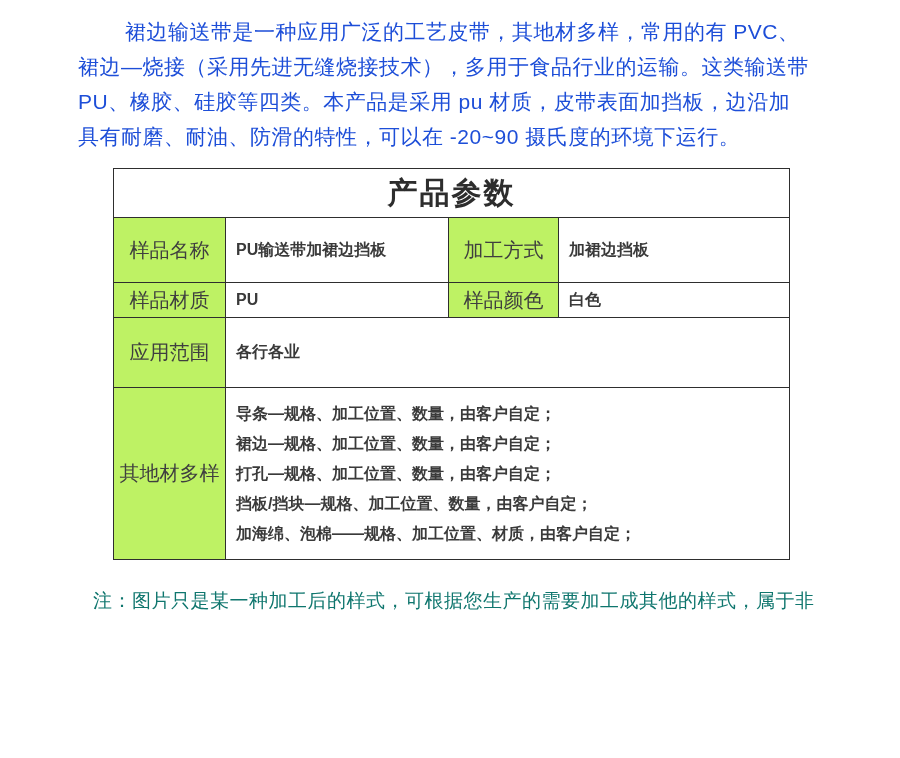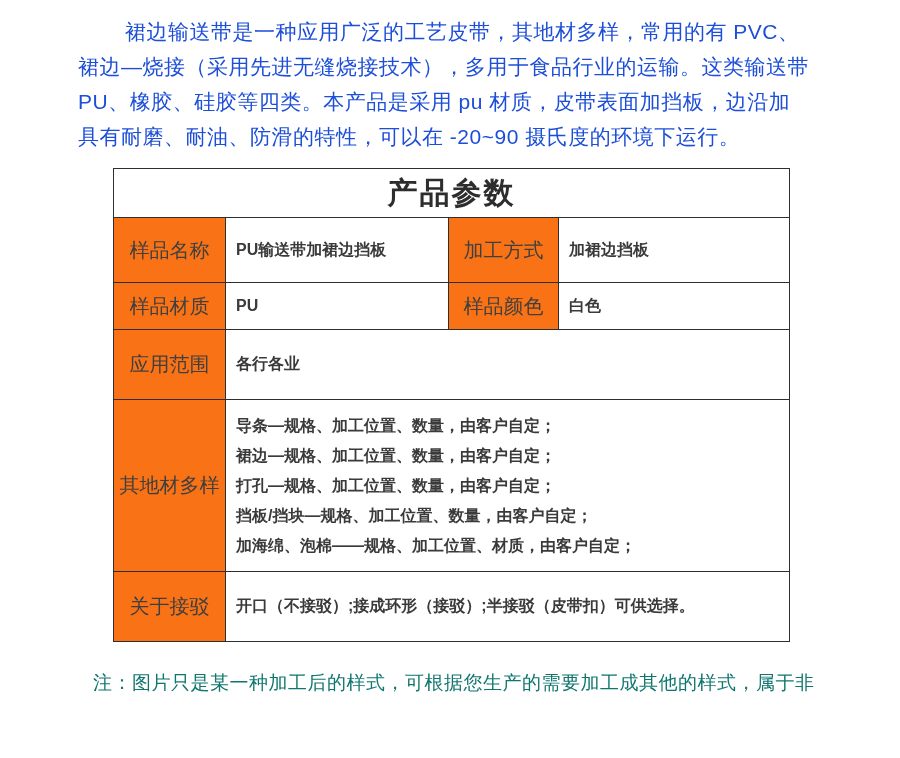--- a/index.html
+++ b/index.html
@@ -32,34 +32,34 @@
   td.title-cell {
     height: 49px;
     text-align: center;
     font-size: 30px;
     font-weight: bold;
     color: #2d2d2d;
     letter-spacing: 2px;
     background: #ffffff;
   }
   td.label {
-    background: #f97316;
+    background: #bef264;
     text-align: center;
     font-size: 20px;
     color: #3f3f3f;
   }
   td.value {
     background: #ffffff;
     font-size: 16px;
     color: #3a3a3a;
     padding: 0 10px;
     font-weight: bold;
   }
   tr.r1 td { height: 65px; }
-  tr.r2 td { height: 47px; }
+  tr.r2 td { height: 35px; }
   tr.r3 td { height: 70px; }
   tr.r4 td { height: 172px; }
   tr.r5 td { height: 70px; }
   td.value .vline { line-height: 30px; white-space: nowrap; }
 
   
   .note {
     margin: 24px 0 0 93px;
     width: 720px;
     font-size: 19px;
@@ -109,22 +109,18 @@
   <tr class="r4">
     <td class="label">其地材多样</td>
     <td class="value" colspan="3">
       <div class="vline">导条—规格、加工位置、数量，由客户自定；</div>
       <div class="vline">裙边—规格、加工位置、数量，由客户自定；</div>
       <div class="vline">打孔—规格、加工位置、数量，由客户自定；</div>
       <div class="vline">挡板/挡块—规格、加工位置、数量，由客户自定；</div>
       <div class="vline">加海绵、泡棉——规格、加工位置、材质，由客户自定；</div>
     </td>
   </tr>
-  <tr class="r5">
-    <td class="label">关于接驳</td>
-    <td class="value" colspan="3">开口（不接驳）;接成环形（接驳）;半接驳（皮带扣）可供选择。</td>
-  </tr>
 </tbody>
   </table>
 
 <div class="note">
   <div class="line">注：图片只是某一种加工后的样式，可根据您生产的需要加工成其他的样式，属于非</div>
 </div>
 
 </body></html>

